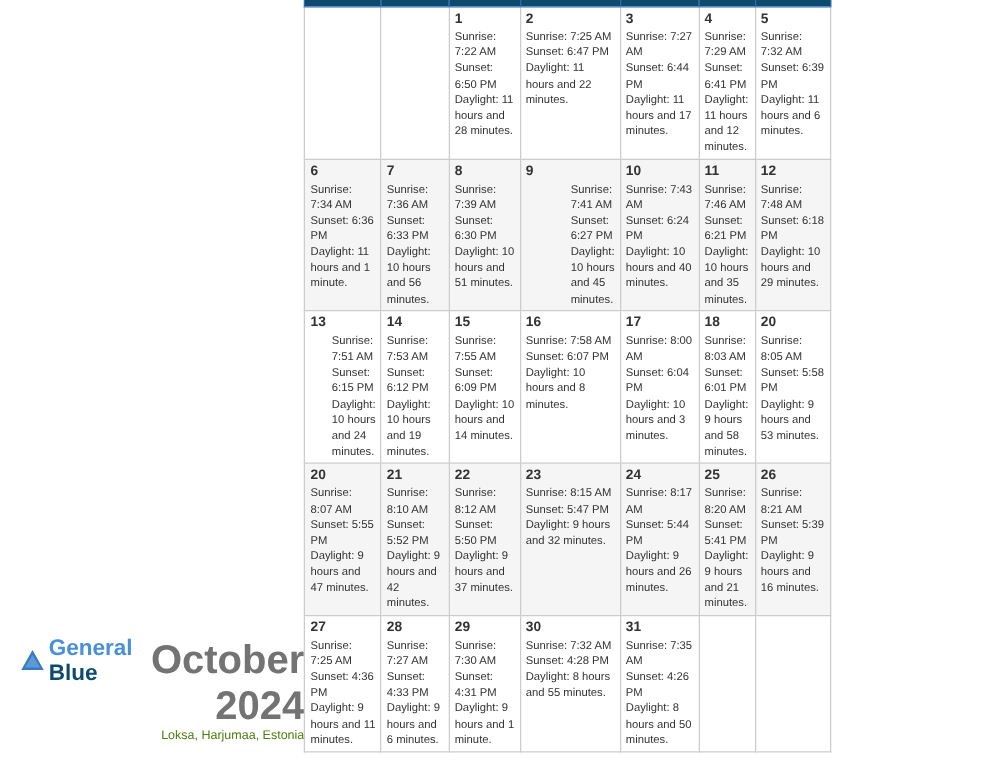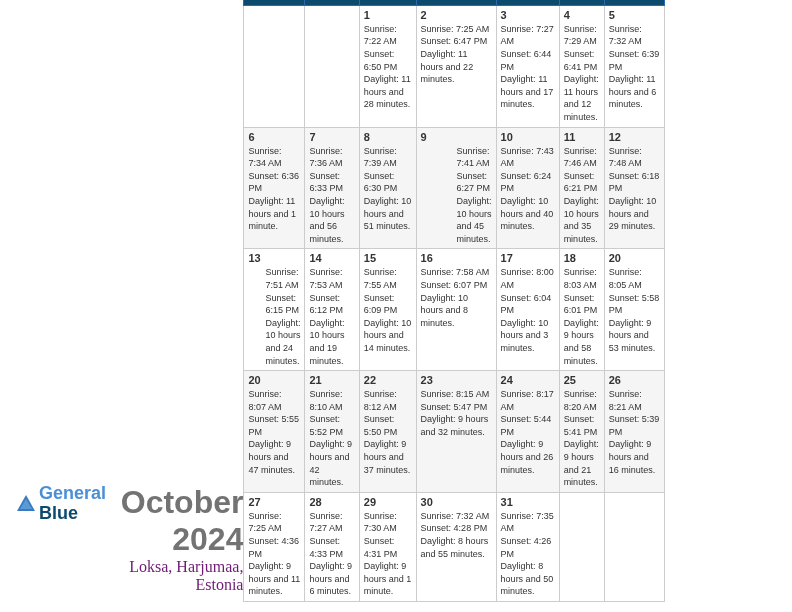--- a/index.html
+++ b/index.html
@@ -44,23 +44,22 @@
     }
     .title-area {
       text-align: right;
     }
     .month-title {
       font-size: 32px;
       font-weight: bold;
       color: #737373;
     }
     .location {
-      font-size: 16px;
-      color: #701a75;
-      font-family: Liberation Serif, serif;
+      font-size: 10px;
+      color: #4d7c0f;
     }
     .calendar {
       width: 100%;
       border-collapse: collapse;
       flex: 1;
       font-size: 10px;
     }
     .calendar th {
       background-color: #0c4a6e;
       color: white;

